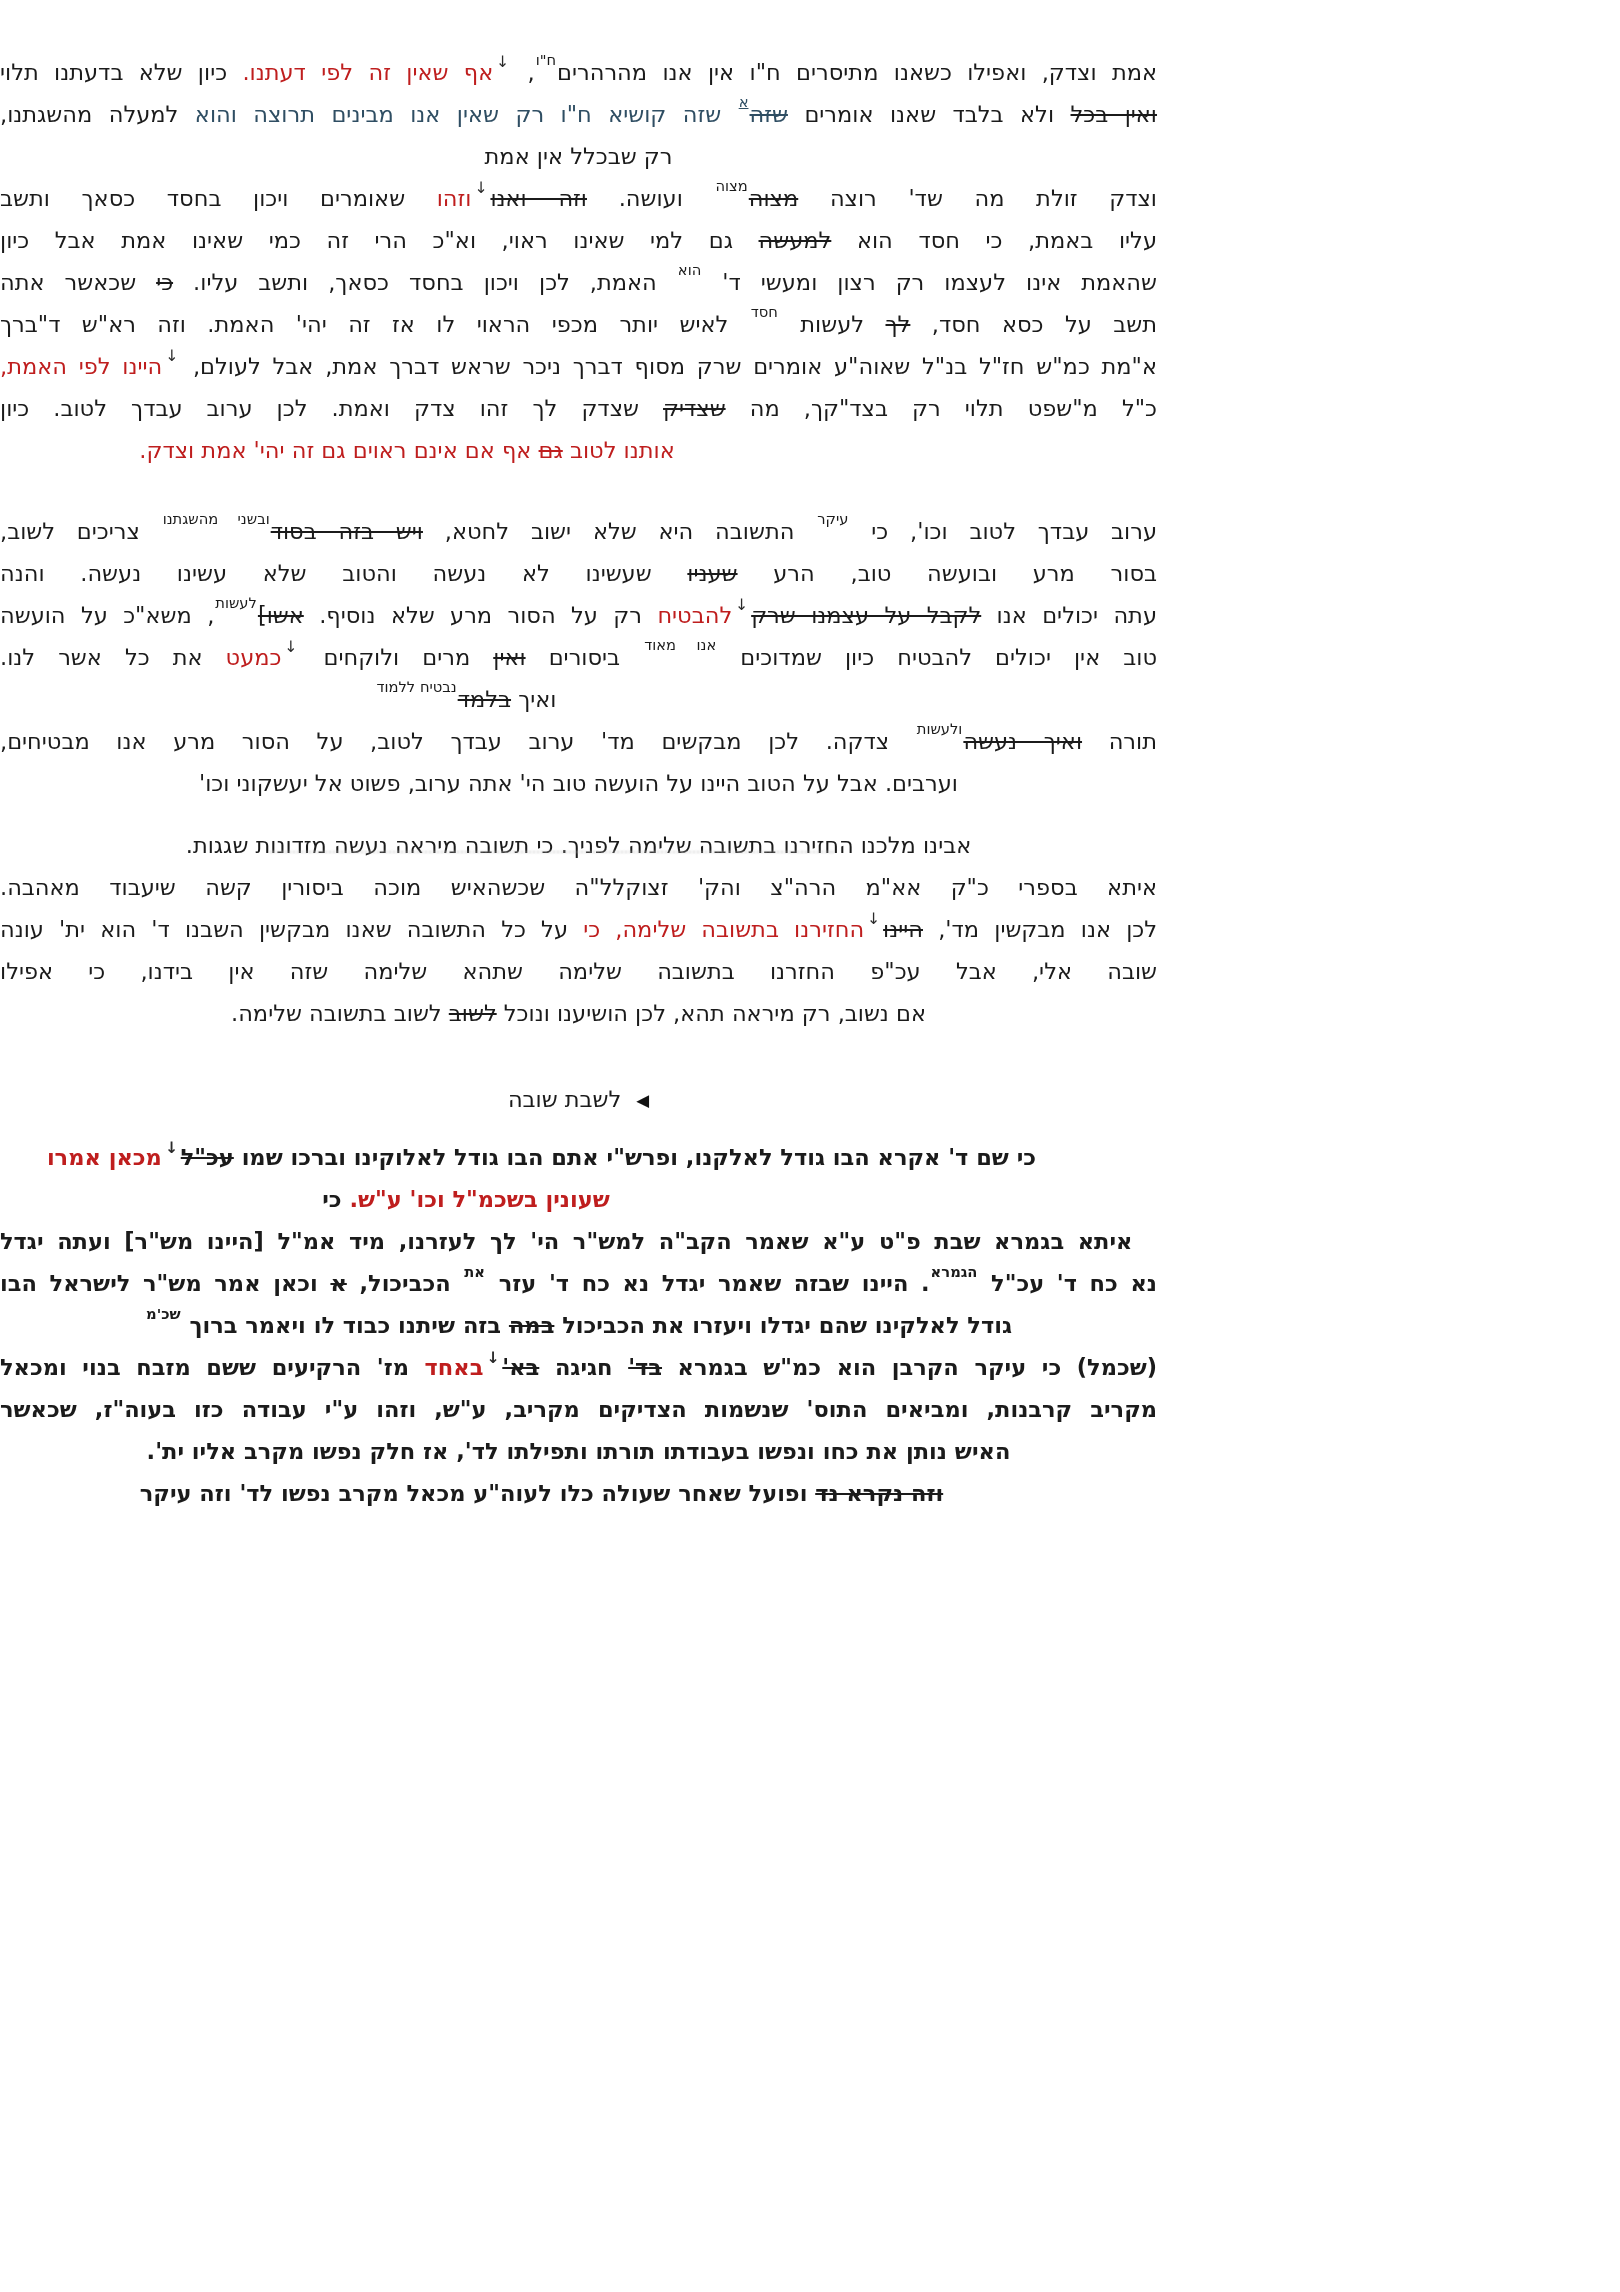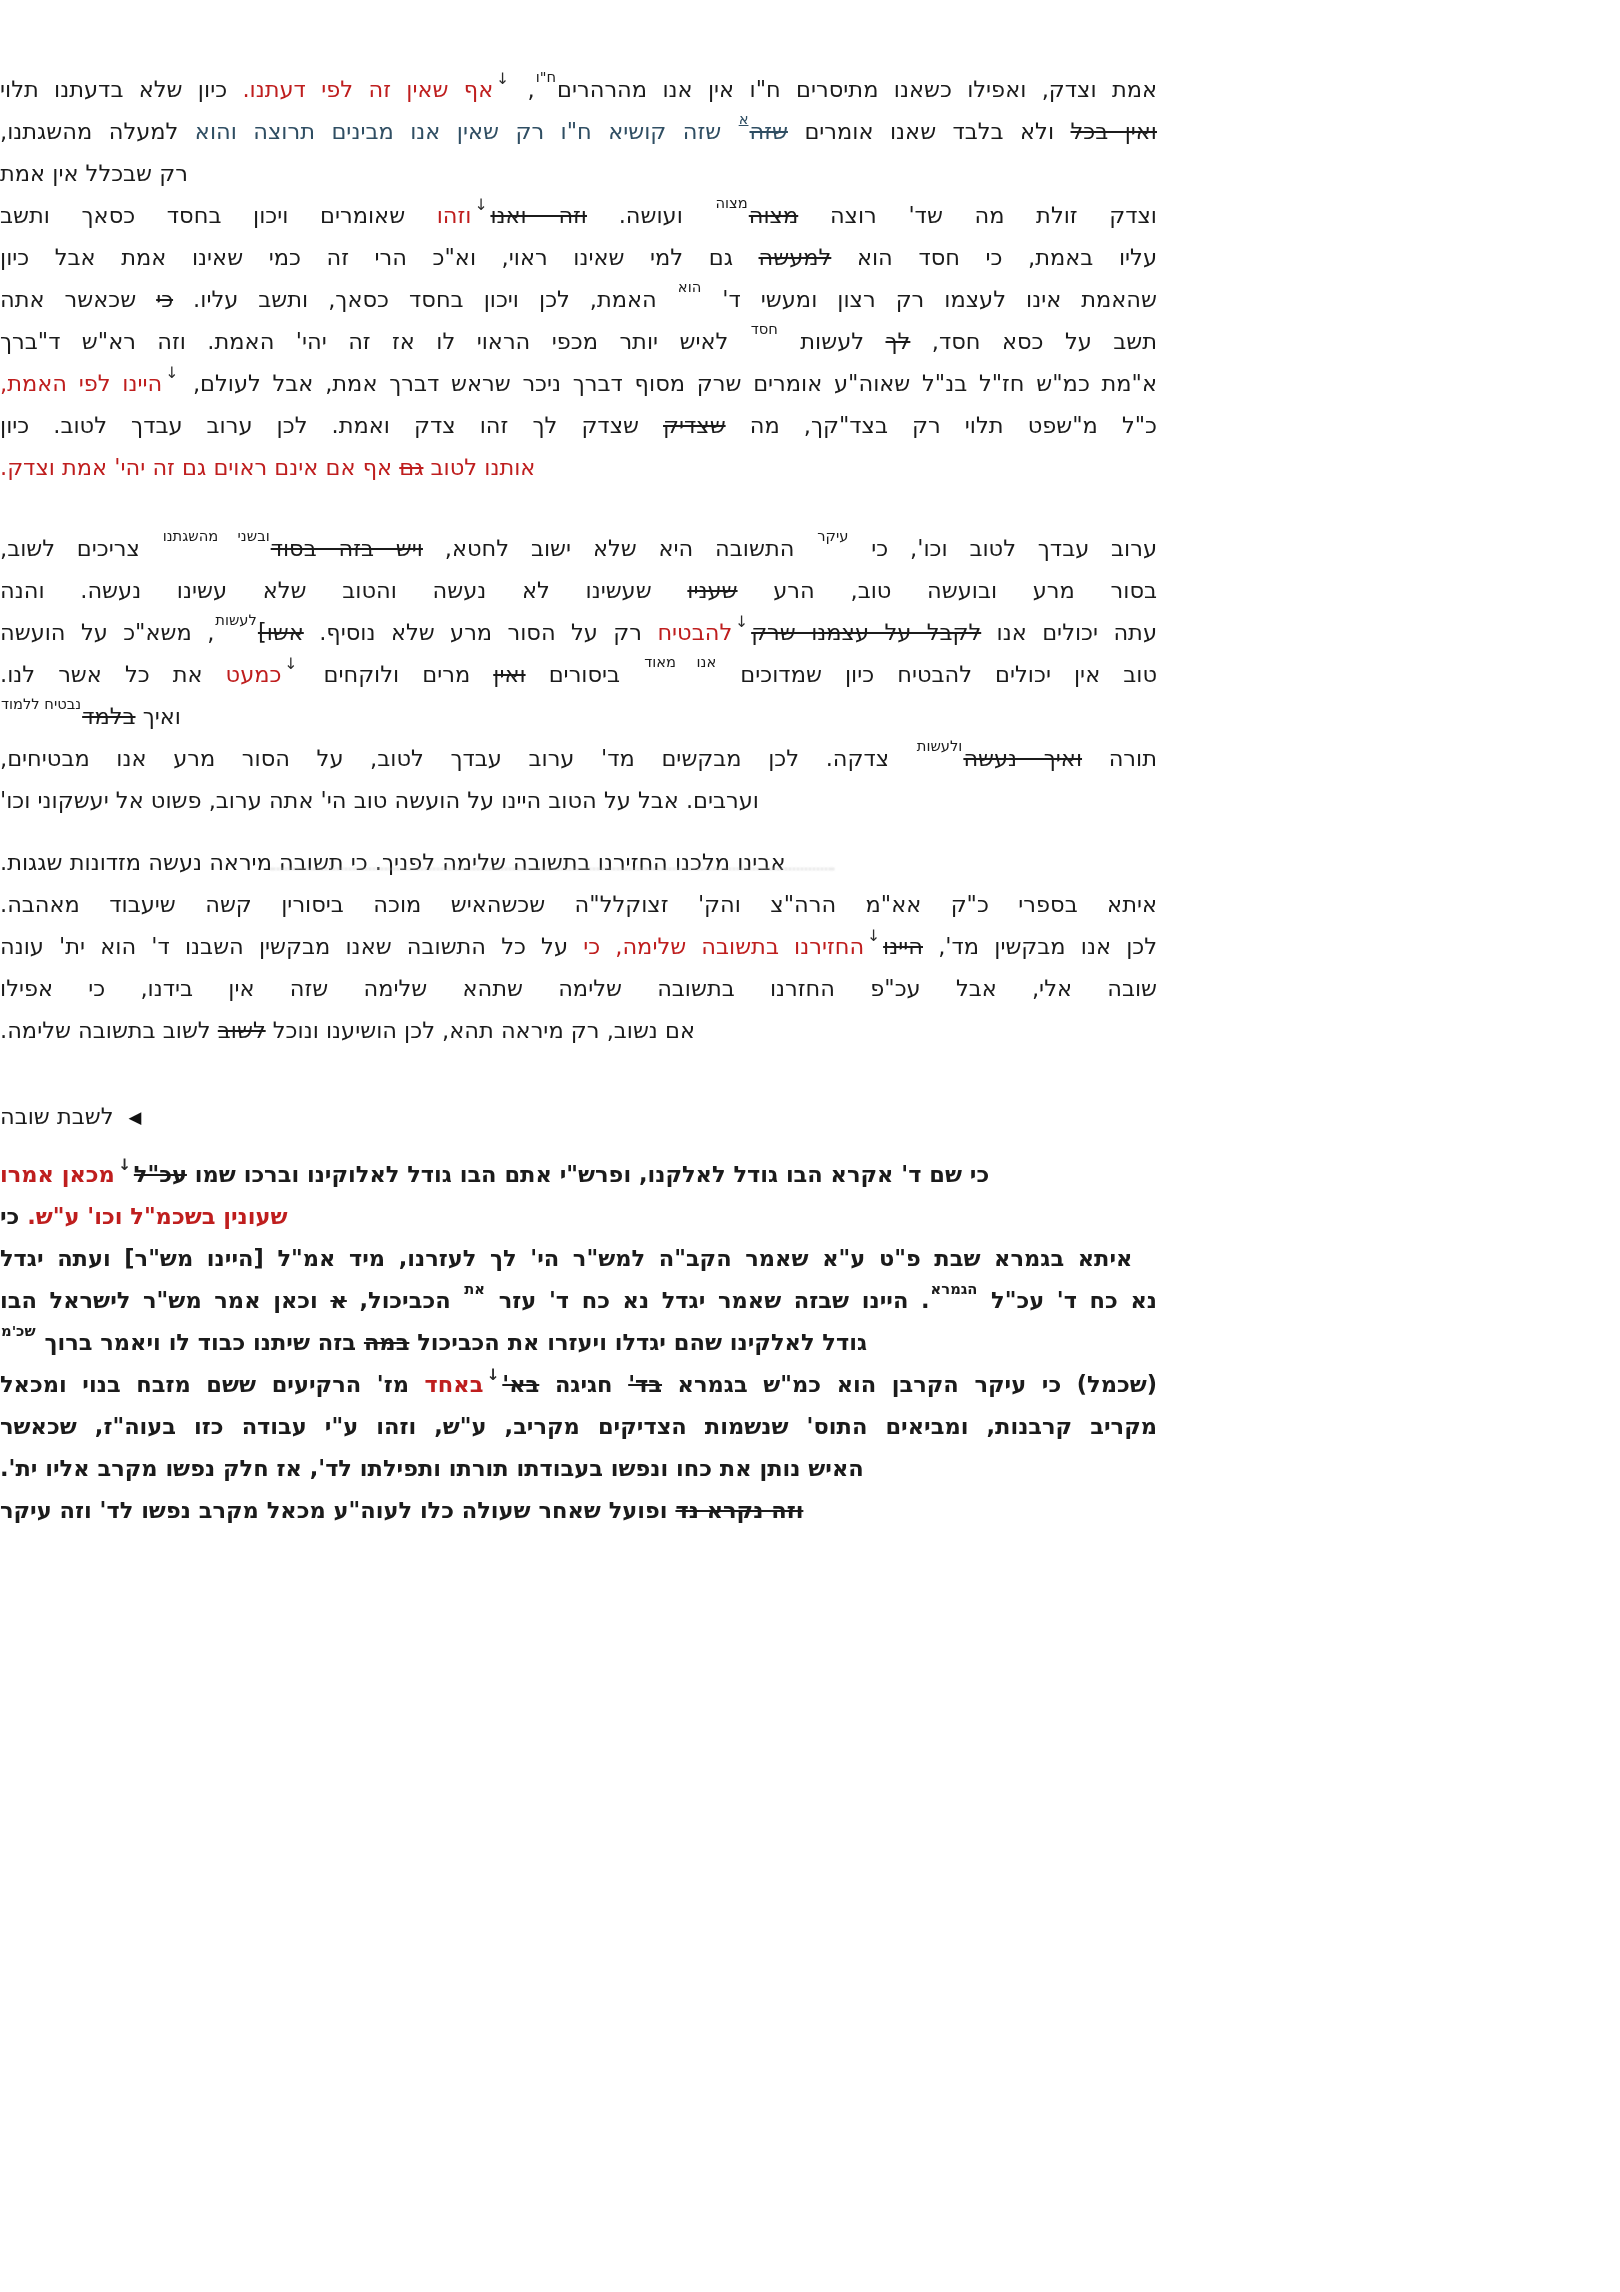--- a/index.html
+++ b/index.html
@@ -6,28 +6,28 @@
   body{
     width:1620px;height:2293px;
     background:#ffffff;
     font-family:"DejaVu Sans",sans-serif;
     -webkit-font-smoothing:antialiased;
   }
   #doc{
     direction:rtl;
     width:1157px;
     margin-right:228px;
-    padding-top:68px;
+    padding-top:51px;
     font-size:22.5px;
     line-height:42px;
     color:#1b1b1b;
     text-align:right;
   }
   .block{margin:0;}
-  .line{position:relative;min-height:42px;text-align:left;}
+  .line{position:relative;min-height:42px;text-align:center;}
   .line.just{text-align:justify;text-align-last:justify;}
   .seg-n{}
   .seg-st{text-decoration:line-through;text-decoration-thickness:2px;}
   .seg-r{color:var(--red);}
   .seg-rst{color:var(--red);text-decoration:line-through;text-decoration-thickness:2px;}
   .seg-nv{color:var(--navy);}
   .seg-nvst{color:var(--navy);text-decoration:line-through;text-decoration-thickness:2px;}
   .seg-sup{vertical-align:14.7px;font-size:14.7px;line-height:0;padding:0 1px;}
   .seg-supu{vertical-align:14.7px;font-size:14.7px;line-height:0;color:var(--navy);text-decoration:underline;padding:0 1px;}
   .seg-arr{vertical-align:12.7px;font-size:15.7px;line-height:0;color:#2a2a2a;padding:0 2.9px;}

